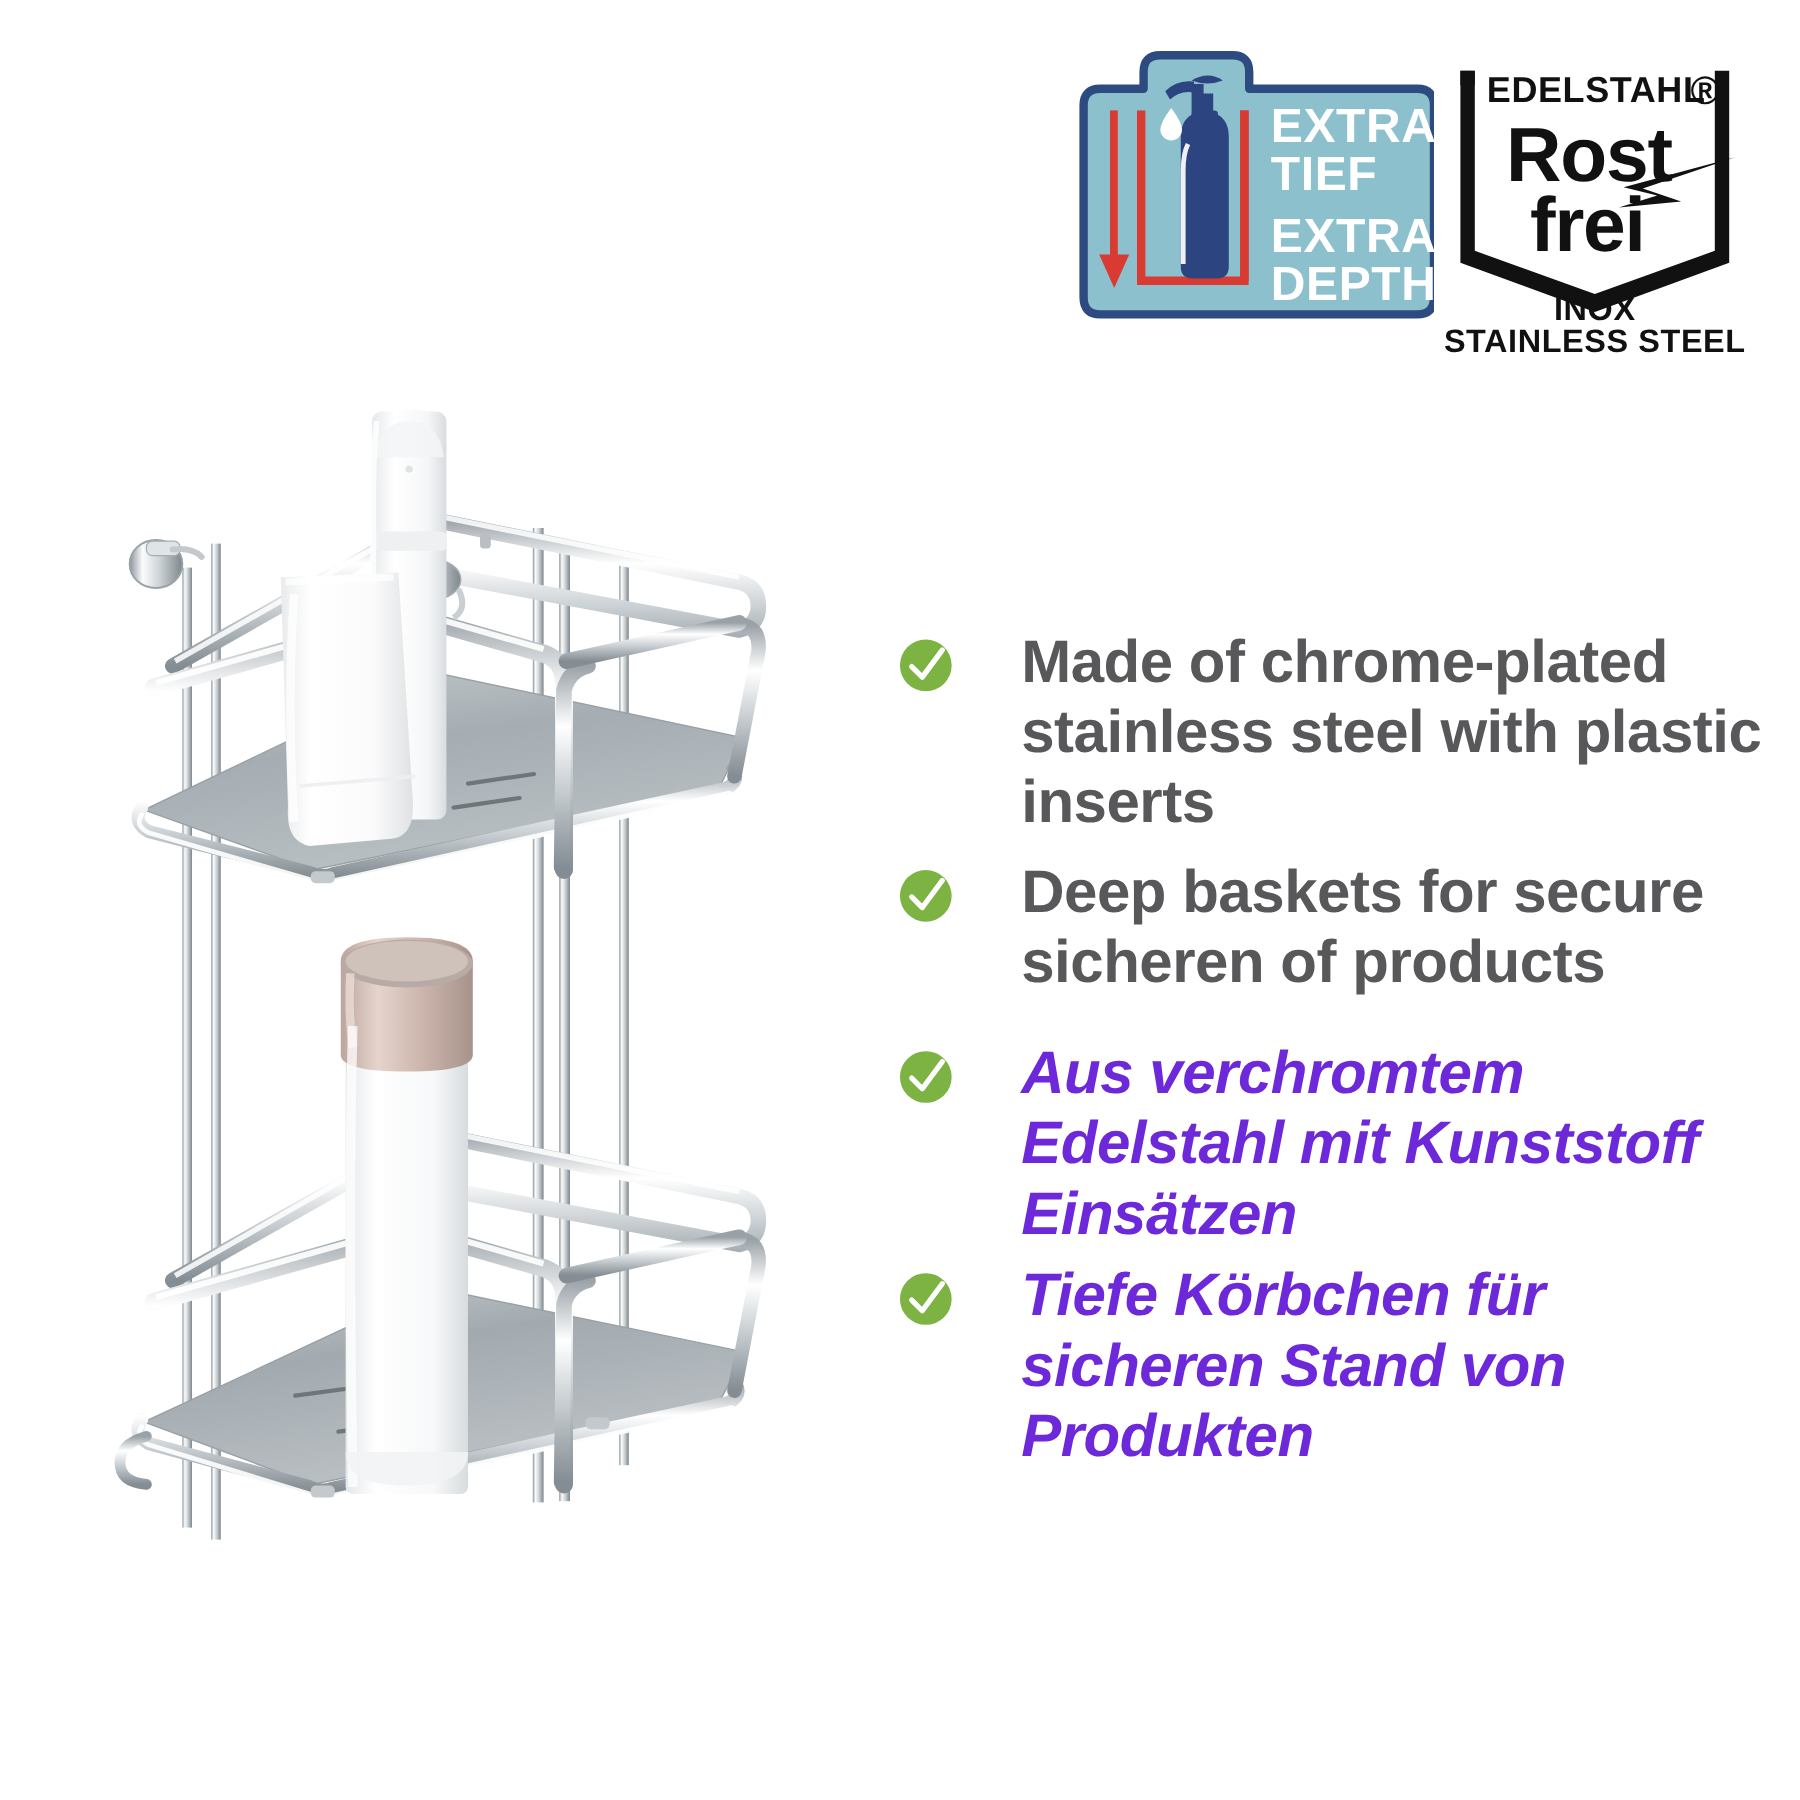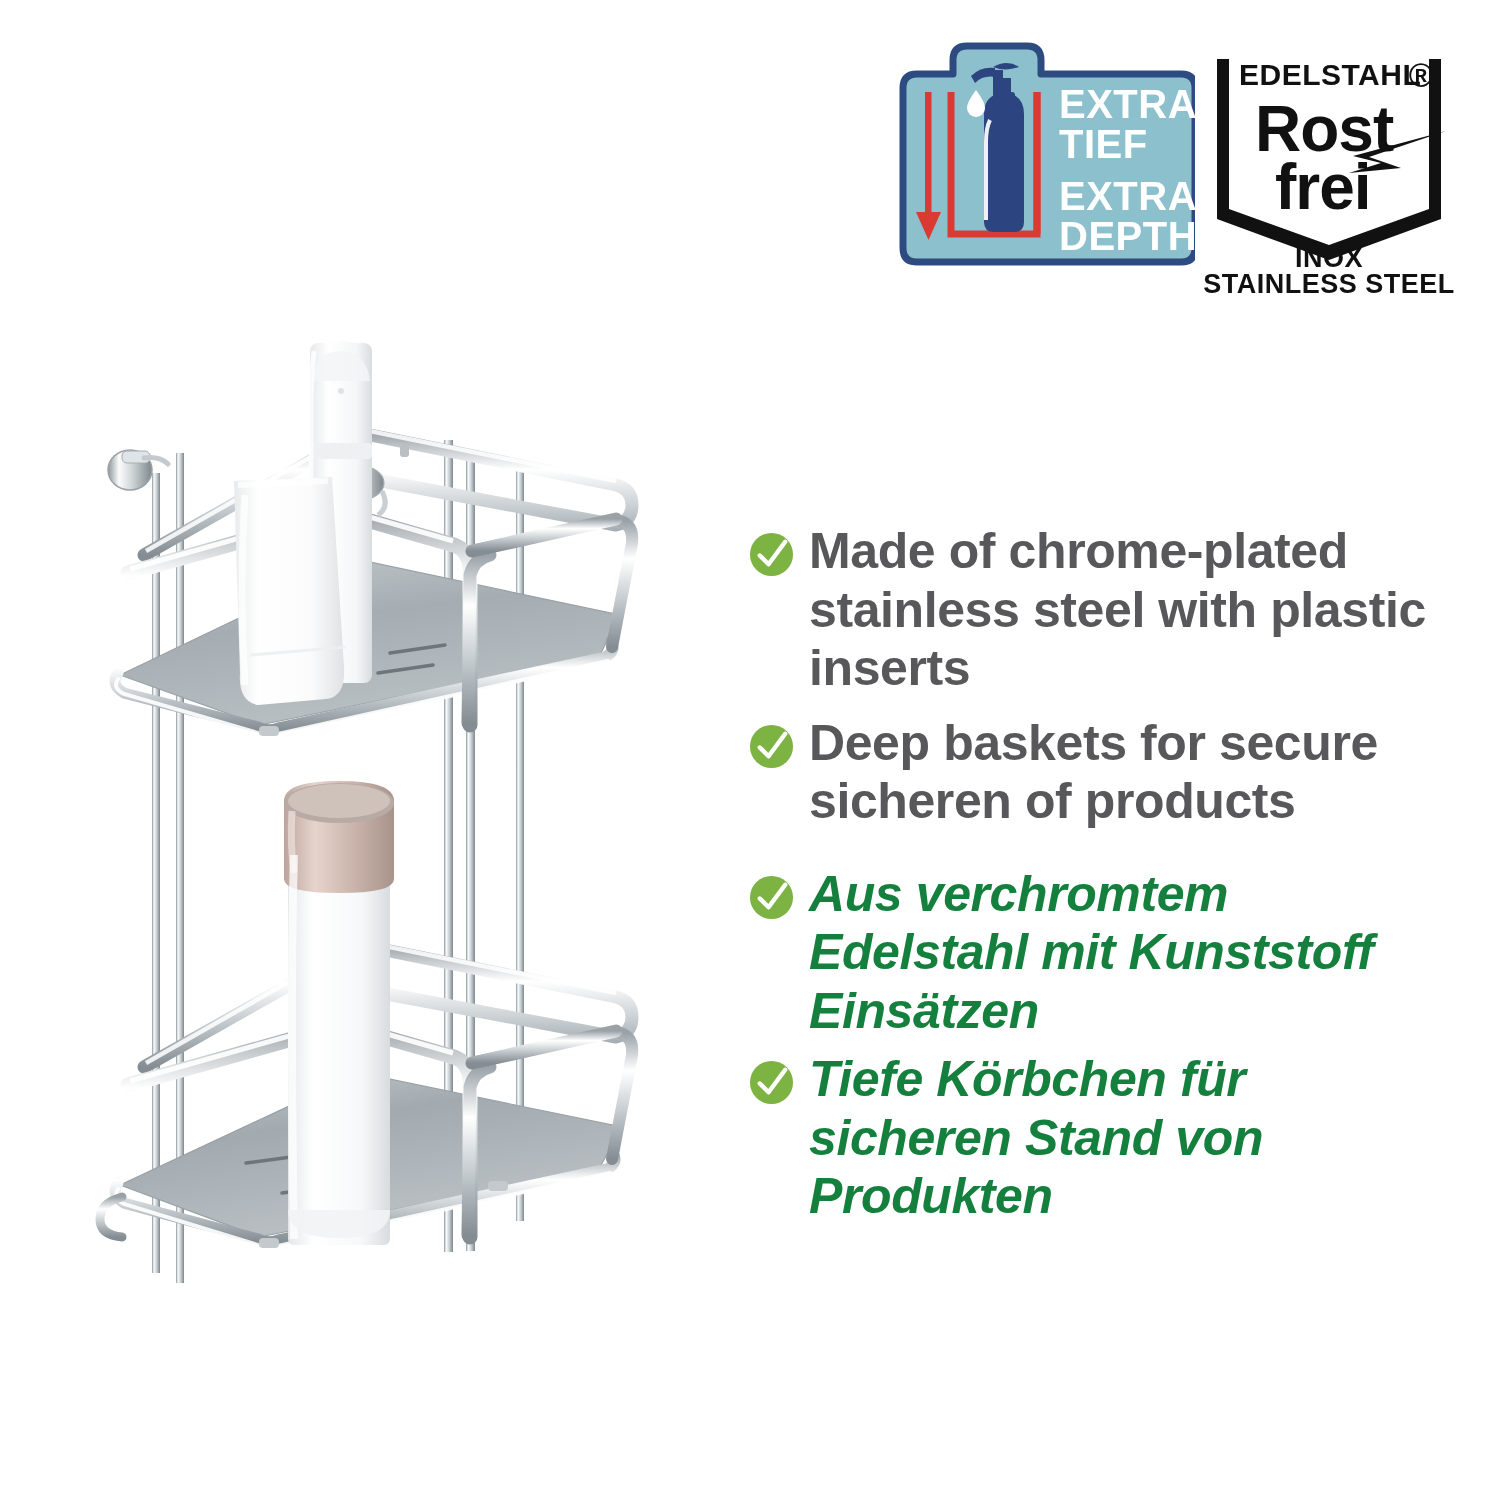--- a/index.html
+++ b/index.html
@@ -28,39 +28,40 @@
   
   #product { position: absolute; left: 60px; top: 255px; width: 680px; height: 1070px; }
   #product svg { display: block; width: 100%; height: 100%; }
 
   
   #bullets { position: absolute; left: 748px; top: 522px; width: 720px; }
   .bullet-group { }
   .bullet {
     display: flex; align-items: flex-start;
     margin-bottom: 6px;
+    gap: 42px;
   }
   .chk {
     flex: 0 0 auto;
     width: 47px; height: 47px;
     margin-right: 14px;
     margin-top: 9px;
   }
   .chk svg { display: block; width: 100%; height: 100%; }
   .btext {
     font-size: 50px;
     line-height: 1.17;
     color: #58585a;
     font-weight: bold;
     letter-spacing: -0.4px;
     max-width: 650px;
   }
   .lang-de .btext {
     font-style: italic;
-    color: #15803d;
+    color: #6d28d9;
     font-weight: bold;
   }
   .lang-de { margin-top: 34px; }
   .lang-de .bullet { margin-bottom: 10px; }
   .gap-en { height: 10px; }
 </style>
 </head>
 <body>
 
 <div id="page">

